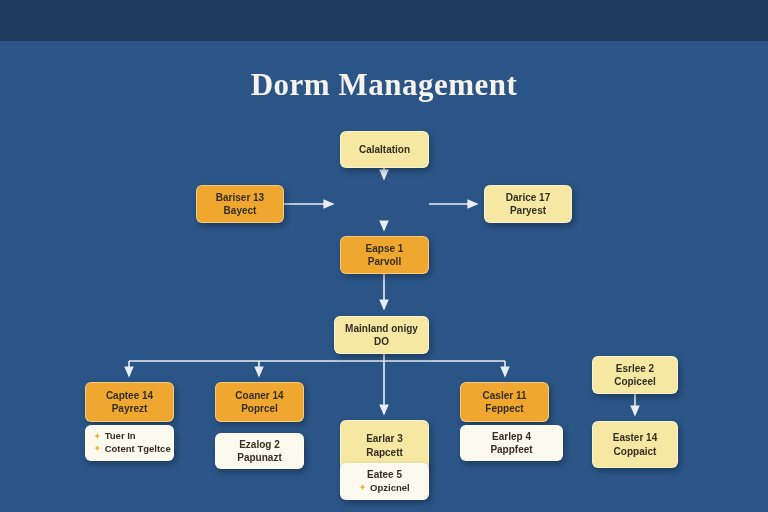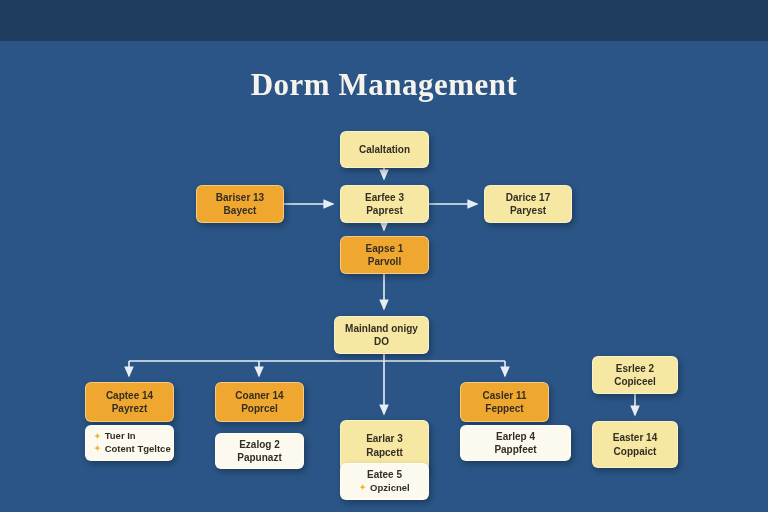--- a/index.html
+++ b/index.html
@@ -60,24 +60,20 @@
 
   <div class="node yellow" style="left:340px;top:90px;width:89px;height:37px">
     <div>Calaltation</div>
   </div>
 
   <div class="node orange" style="left:196px;top:144px;width:88px;height:38px">
     <div>Bariser 13</div>
     <div>Bayect</div>
   </div>
 
-  <div class="node yellow" style="left:340px;top:144px;width:89px;height:38px">
-    <div>Earfee 3</div>
-    <div>Paprest</div>
-  </div>
 
   <div class="node yellow" style="left:484px;top:144px;width:88px;height:38px">
     <div>Darice 17</div>
     <div>Paryest</div>
   </div>
 
   <div class="node orange" style="left:340px;top:195px;width:89px;height:38px">
     <div>Eapse 1</div>
     <div>Parvoll</div>
   </div>
@@ -134,18 +130,18 @@
   </div>
 
   <div class="node white" style="left:340px;top:422px;width:89px;height:37px">
     <div>Eatee 5</div>
     <div class="bullet-row">
       <span class="star">✦</span>
       <span>Opzicnel</span>
     </div>
   </div>
 
-  <div class="node white" style="left:460px;top:384px;width:111px;height:36px">
+  <div class="node white" style="left:460px;top:384px;width:103px;height:36px">
     <div>Earlep 4</div>
     <div>Pappfeet</div>
   </div>
 
 </div>
 
 </body></html>

